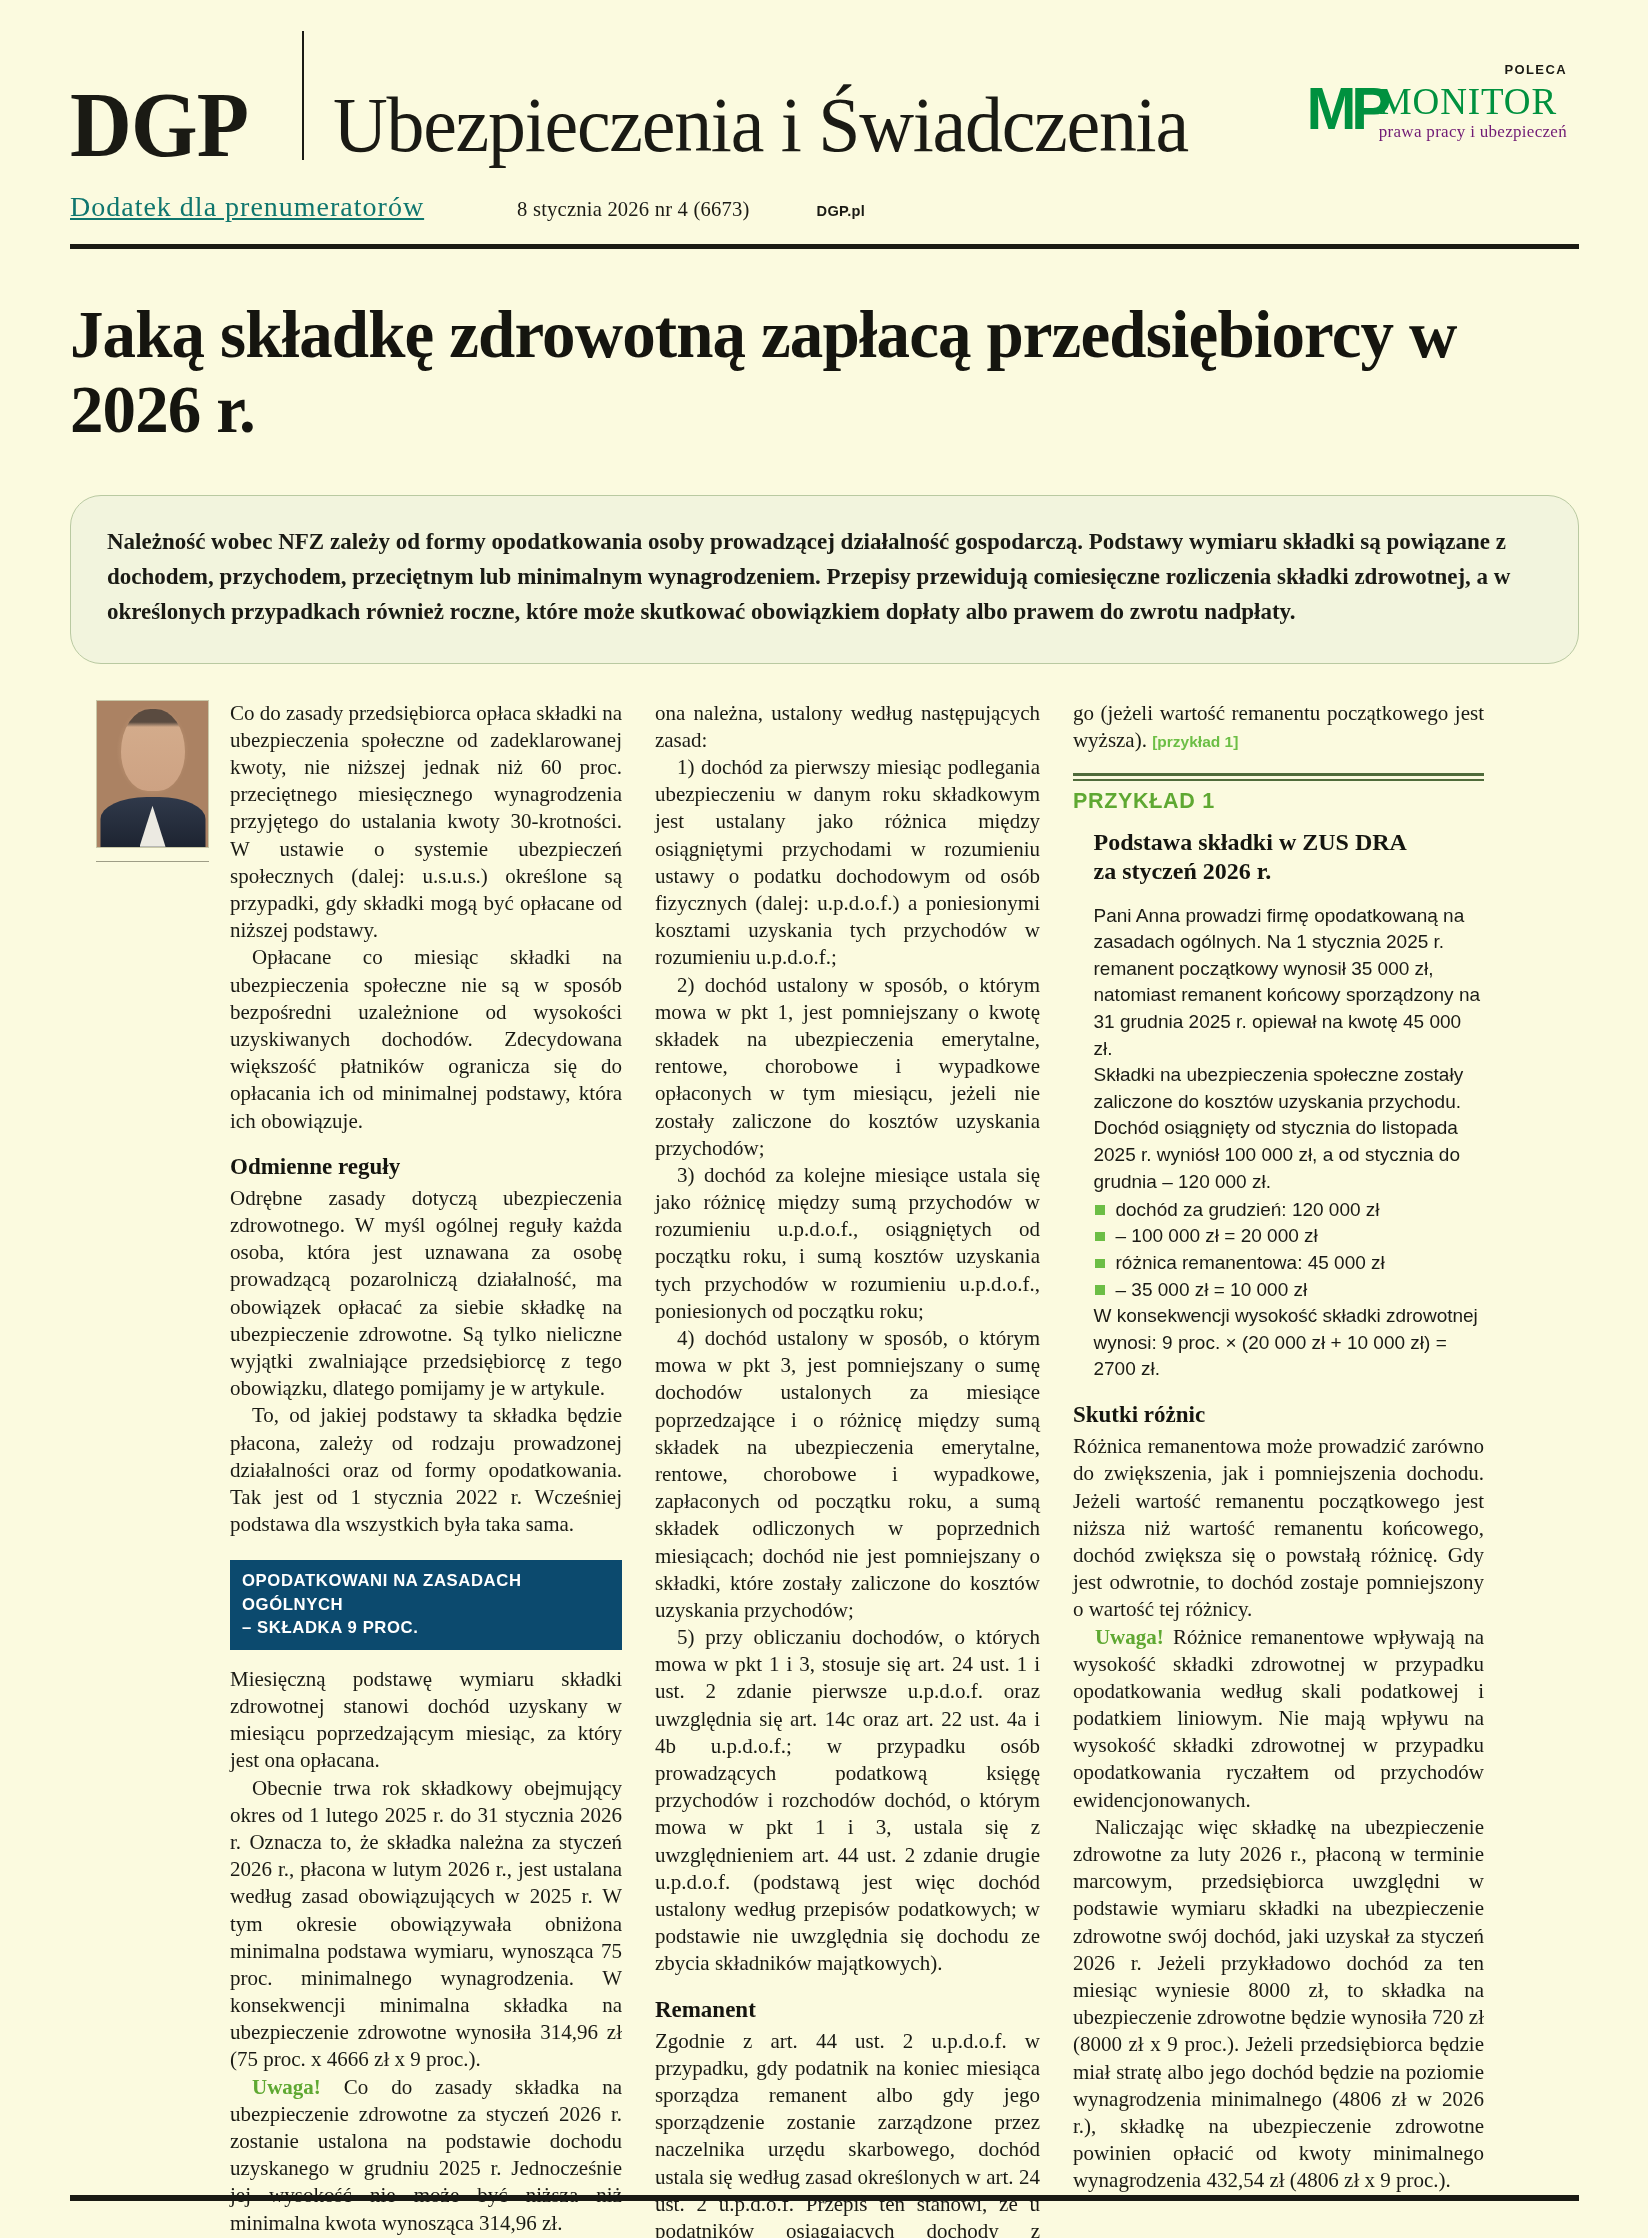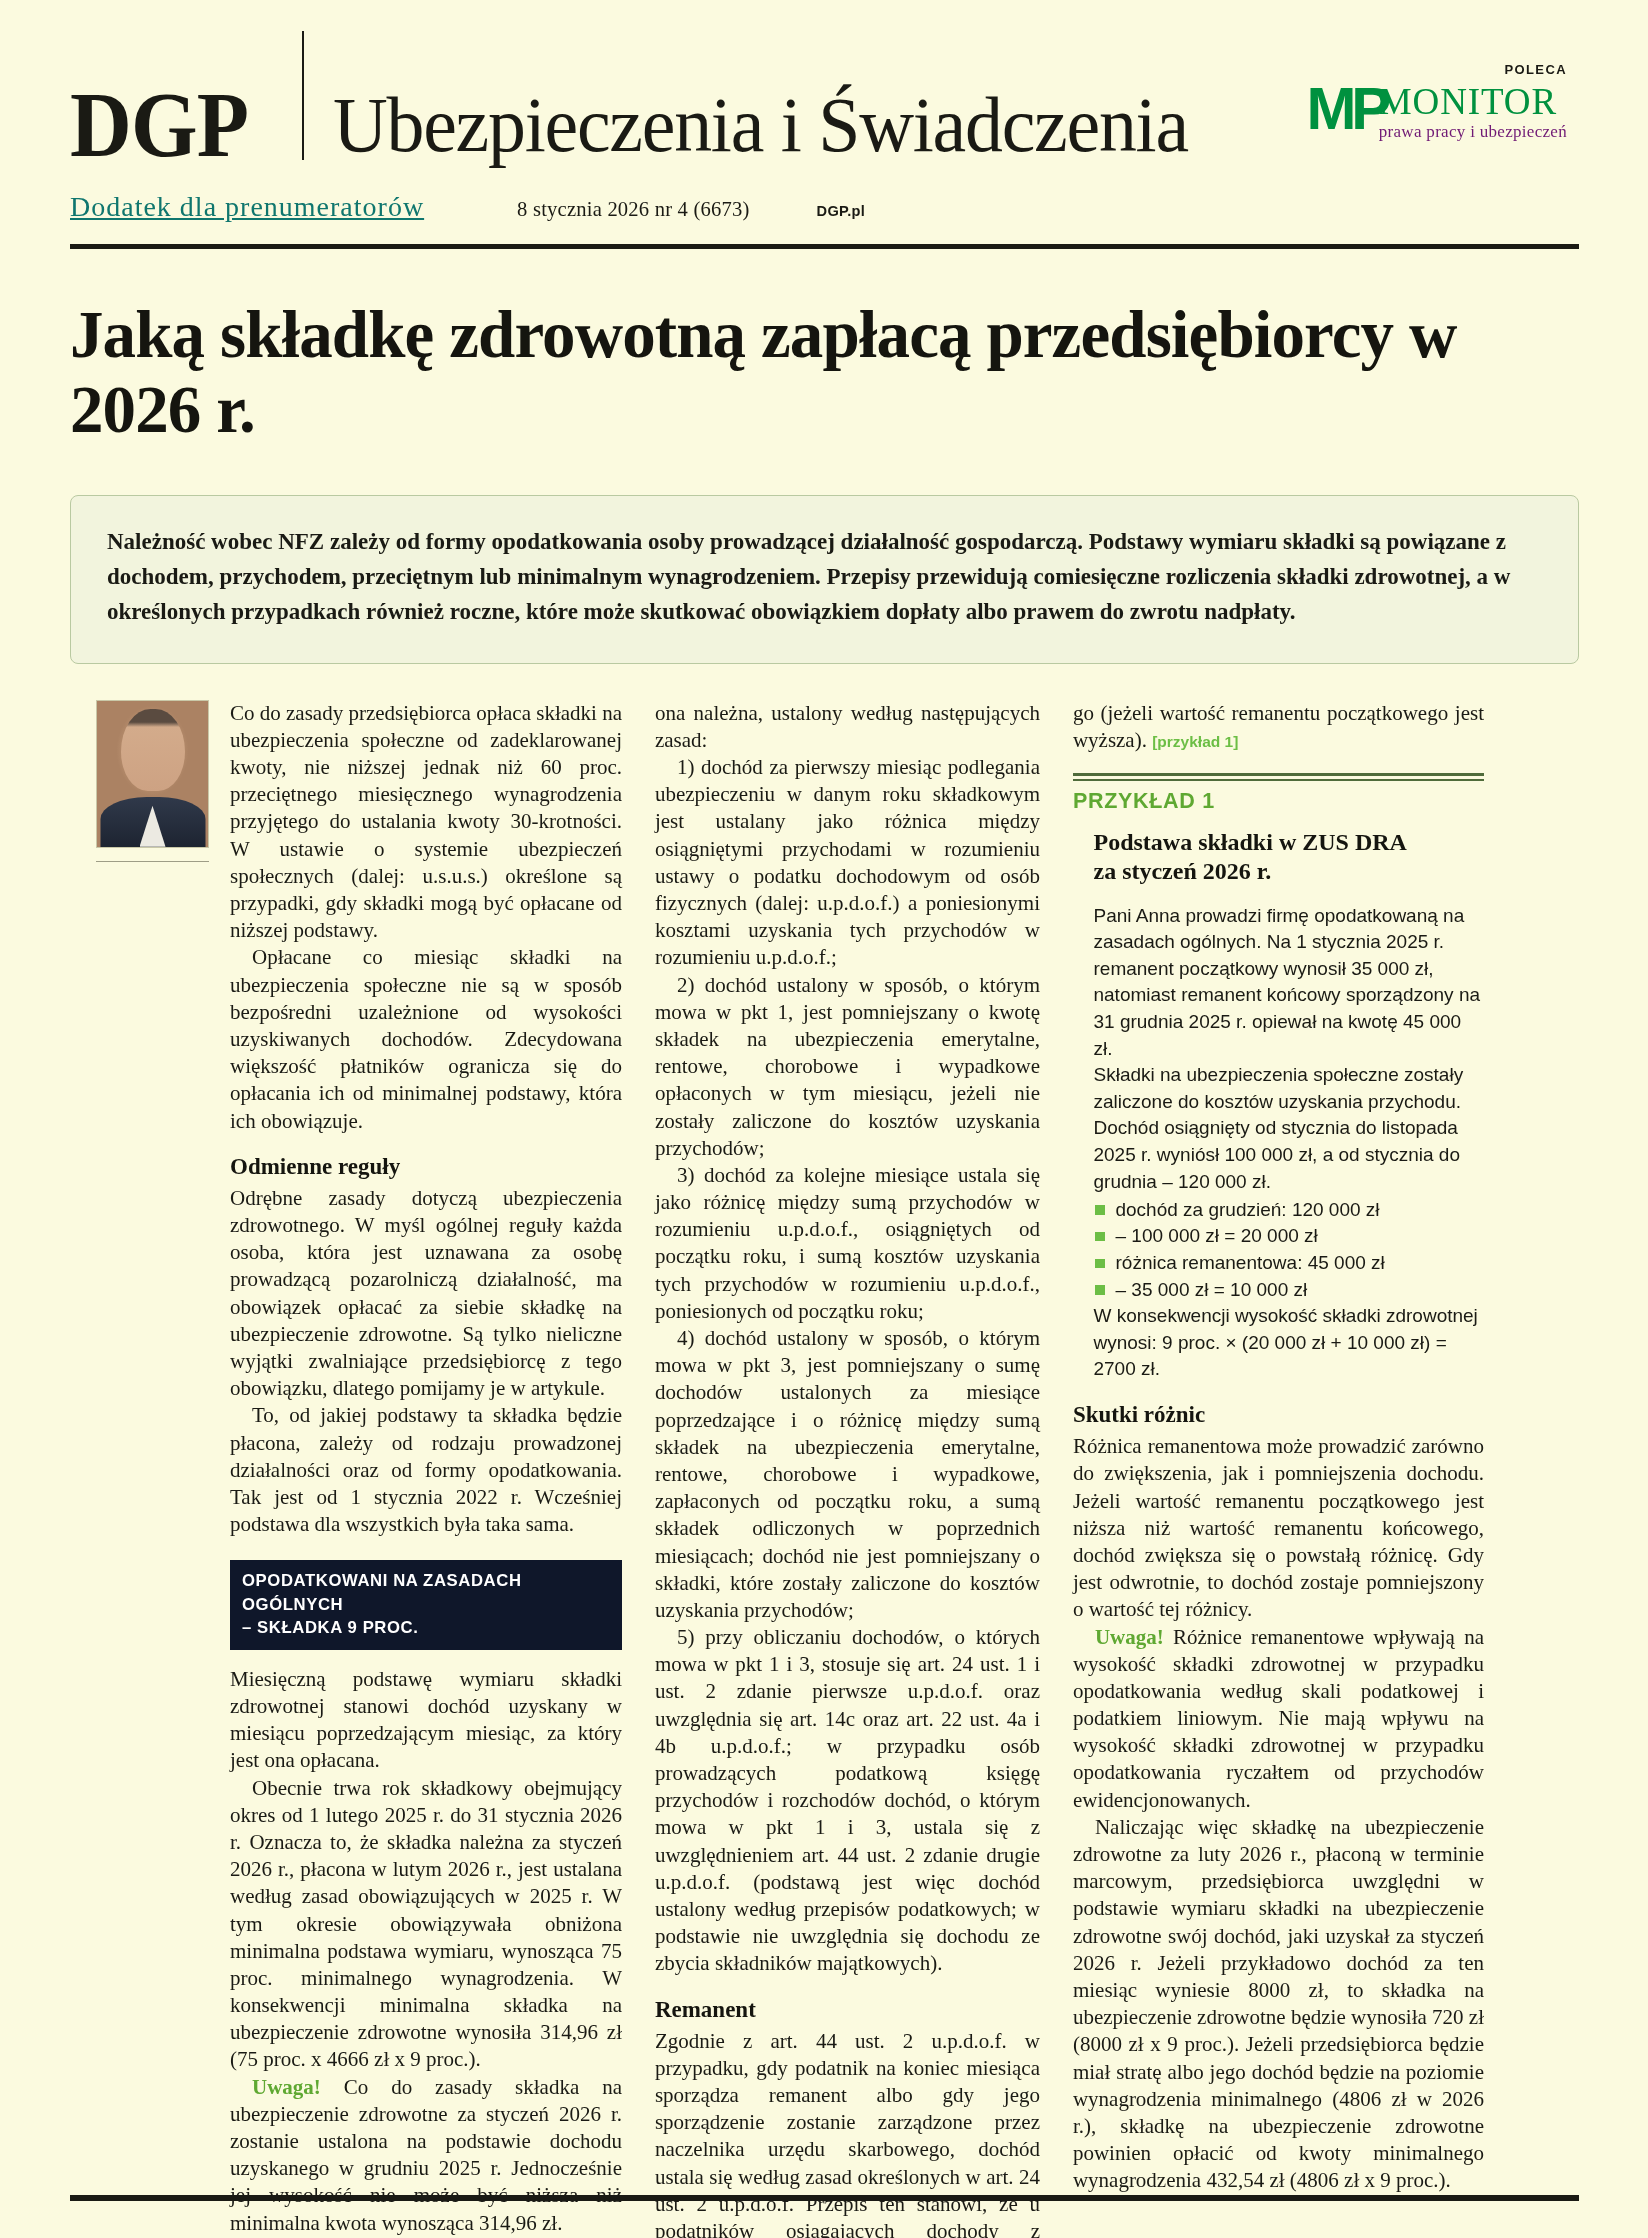--- a/index.html
+++ b/index.html
@@ -152,21 +152,21 @@
     line-height: 1.12;
     letter-spacing: -0.9px;
     margin-top: 48px;
     color: #15150f;
   }
 
   
   .lead-box {
     margin-top: 48px;
     border: 1.7px solid #b9c9a1;
-    border-radius: 8px;
+    border-radius: 31px;
     background: #f2f4dd;
     padding: 29px 36px 33px 36px;
   }
   .lead-text {
     font-family: "Liberation Serif", "DejaVu Serif", serif;
     font-weight: 700;
     font-size: 23px;
     line-height: 1.52;
     color: #1a1a14;
   }
@@ -261,21 +261,21 @@
     margin: 19px 0 5.2px 0;
     color: #15150f;
   }
 
   .uwaga {
     color: #5fa832;
     font-weight: 700;
   }
 
   .green-banner {
-    background: #0f172a;
+    background: #0c4a6e;
     color: #ffffff;
     font-family: "Liberation Sans", "DejaVu Sans", sans-serif;
     font-weight: 700;
     font-size: 16.7px;
     letter-spacing: 0.6px;
     line-height: 1.42;
     padding: 8.6px 12px 10.3px 12px;
     margin: 22px 0 15.5px 0;
   }
 

